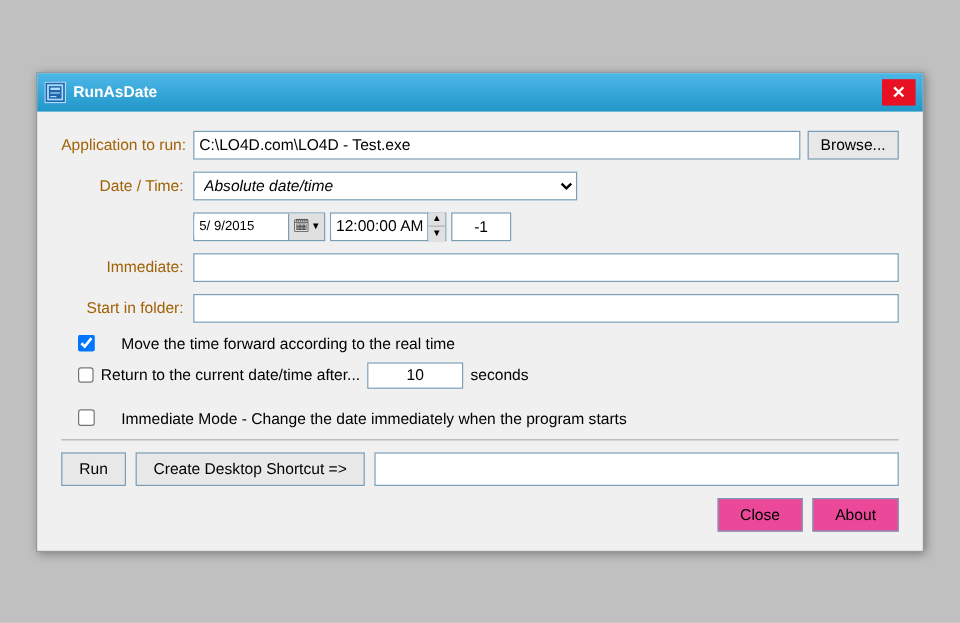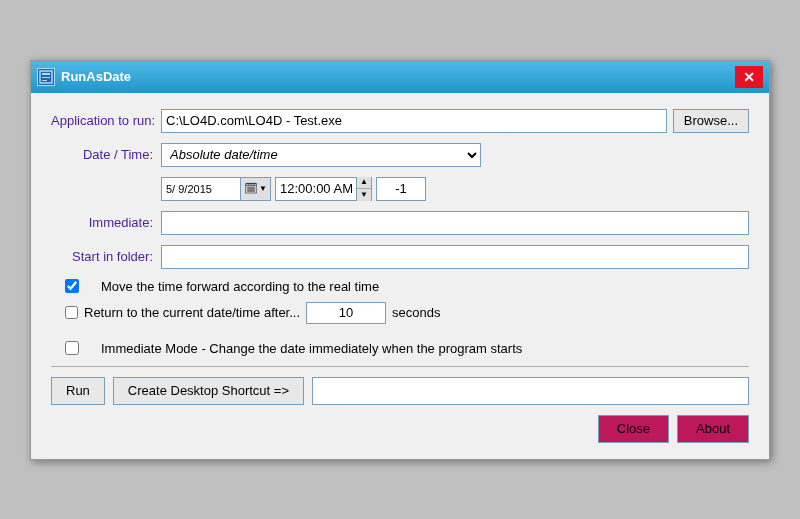--- a/index.html
+++ b/index.html
@@ -67,21 +67,21 @@
     }
     .form-row {
       display: flex;
       align-items: center;
       margin-bottom: 10px;
     }
     .label {
       width: 110px;
       text-align: right;
       padding-right: 8px;
-      color: #4c1d95;
+      color: #a16207;
       white-space: nowrap;
       flex-shrink: 0;
     }
     .input-text {
       flex: 1;
       height: 24px;
       border: 1px solid #7a9eb5;
       padding: 2px 4px;
       background: white;
       font-size: 13px;
@@ -249,21 +249,21 @@
     .footer-row {
       display: flex;
       justify-content: flex-end;
       gap: 8px;
       padding-bottom: 4px;
     }
     .btn-footer {
       padding: 4px 18px;
       height: 28px;
       border: 1px solid #7a9eb5;
-      background: #be185d;
+      background: #ec4899;
       cursor: pointer;
       font-size: 13px;
     }
   </style>
 </head>
 <body>
 
 <div class="window">
 
   <div class="title-bar">

